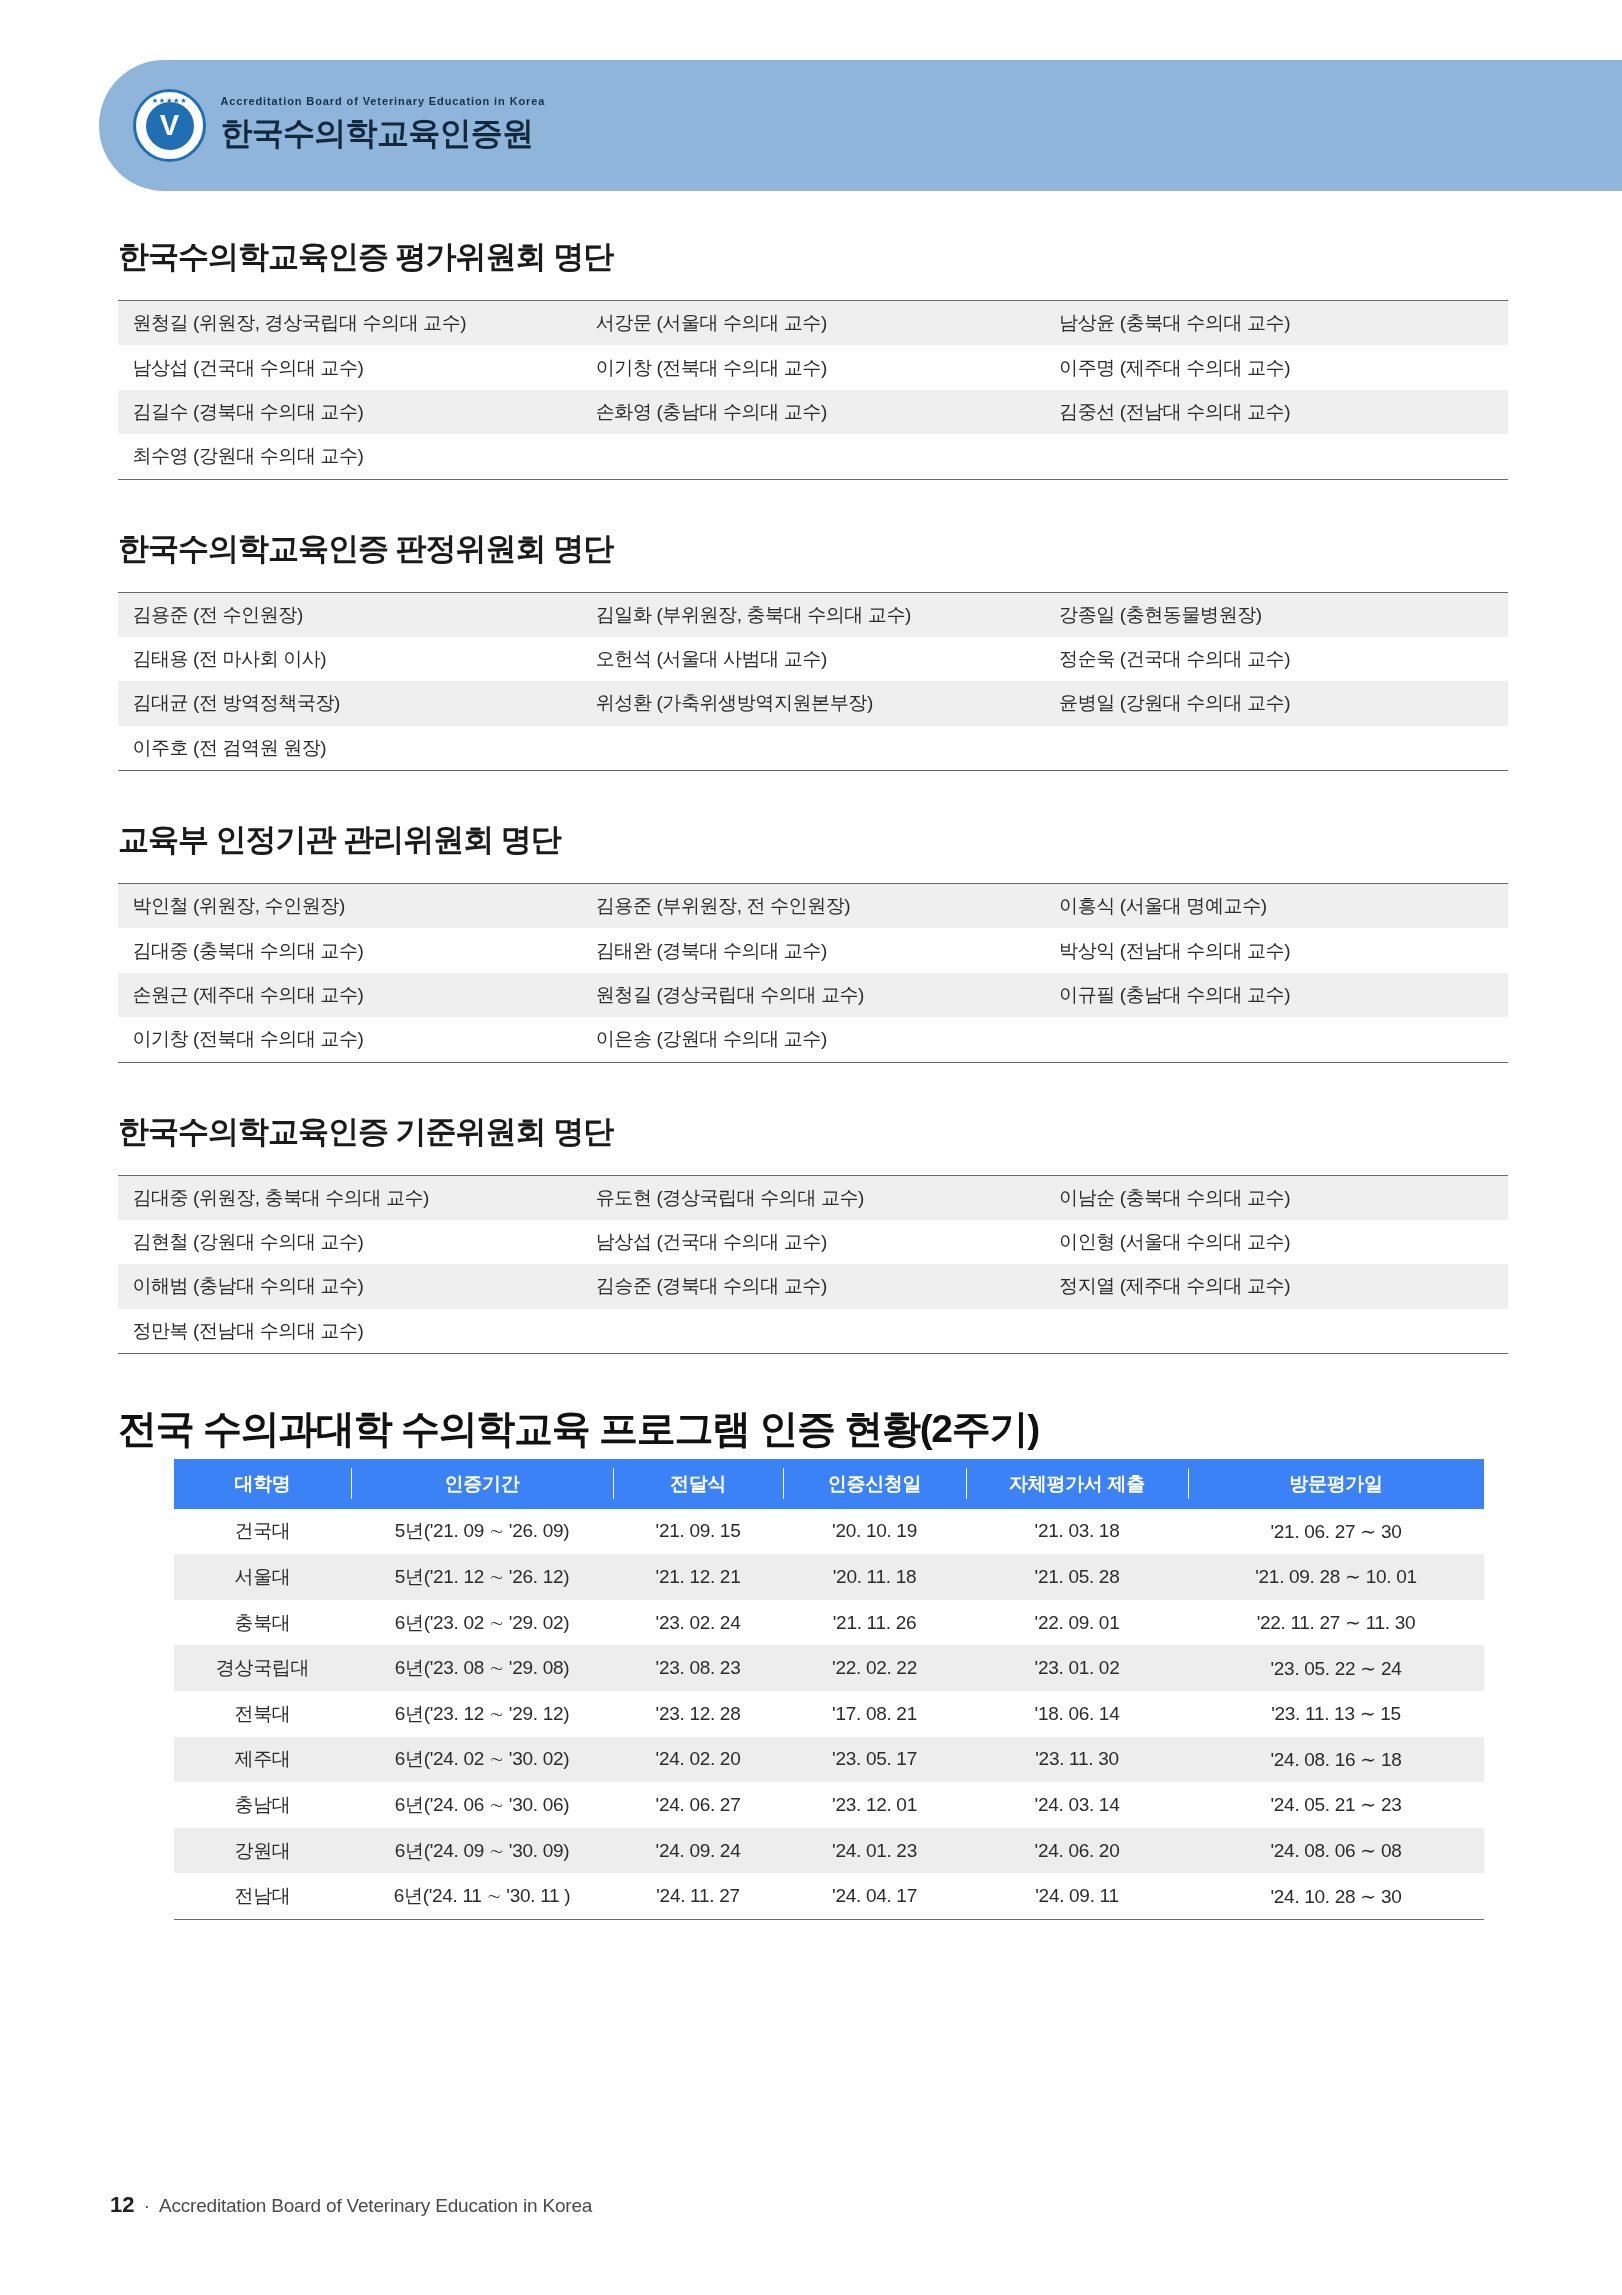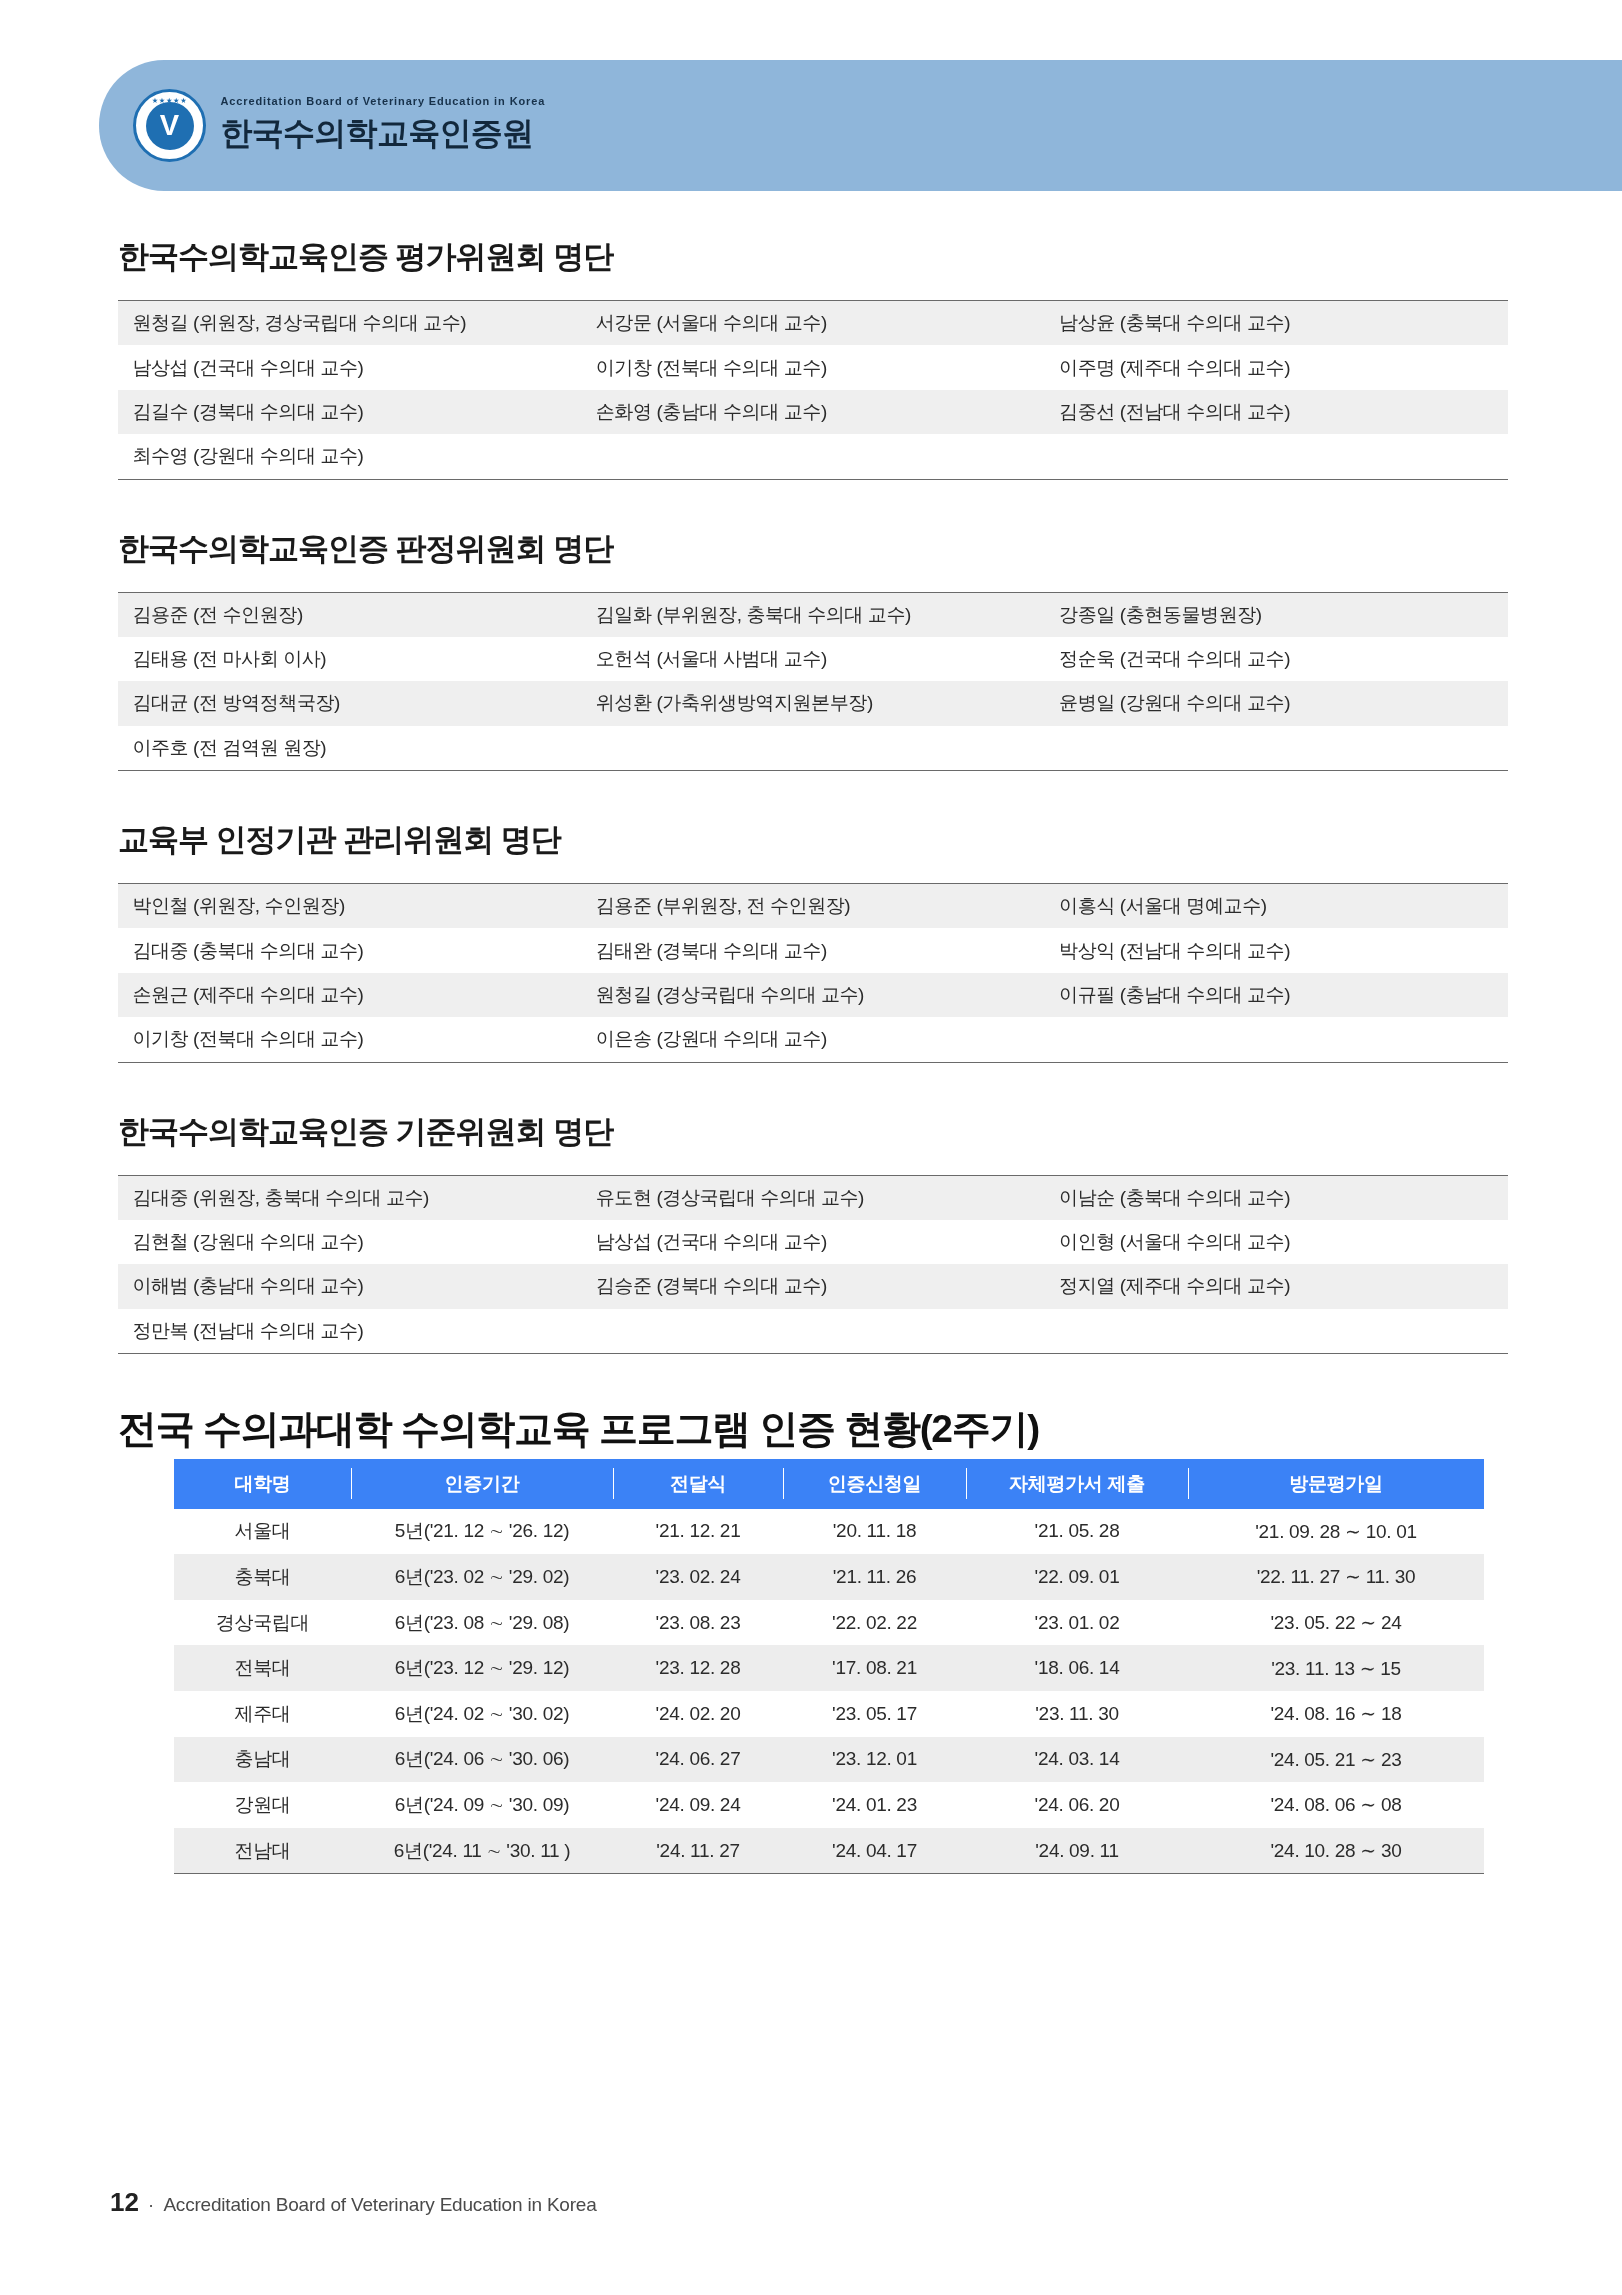--- a/index.html
+++ b/index.html
@@ -186,21 +186,21 @@
   
   .footer {
     position: absolute;
     left: 110px;
     bottom: 77px;
     display: flex;
     align-items: baseline;
     color: #4a4a4a;
   }
   .footer .pg {
-    font-size: 26px;
+    font-size: 22px;
     font-weight: bold;
     color: #222;
     margin-right: 9.2px;
   }
   .footer .dot {
     font-size: 18.3px;
     margin-right: 9.2px;
   }
   .footer .txt {
     font-size: 19px;
@@ -354,20 +354,28 @@
             <th>대학명</th>
             <th>인증기간</th>
             <th>전달식</th>
             <th>인증신청일</th>
             <th>자체평가서 제출</th>
             <th>방문평가일</th>
           </tr>
         </thead>
         <tbody>
           <tr>
+            <td class="univ">건국대</td>
+            <td>5년('21. 09 ∼ '26. 09)</td>
+            <td>'21. 09. 15</td>
+            <td>'20. 10. 19</td>
+            <td>'21. 03. 18</td>
+            <td>'21. 06. 27 ∼ 30</td>
+          </tr>
+          <tr>
             <td class="univ">서울대</td>
             <td>5년('21. 12 ∼ '26. 12)</td>
             <td>'21. 12. 21</td>
             <td>'20. 11. 18</td>
             <td>'21. 05. 28</td>
             <td>'21. 09. 28 ∼ 10. 01</td>
           </tr>
           <tr>
             <td class="univ">충북대</td>
             <td>6년('23. 02 ∼ '29. 02)</td>

